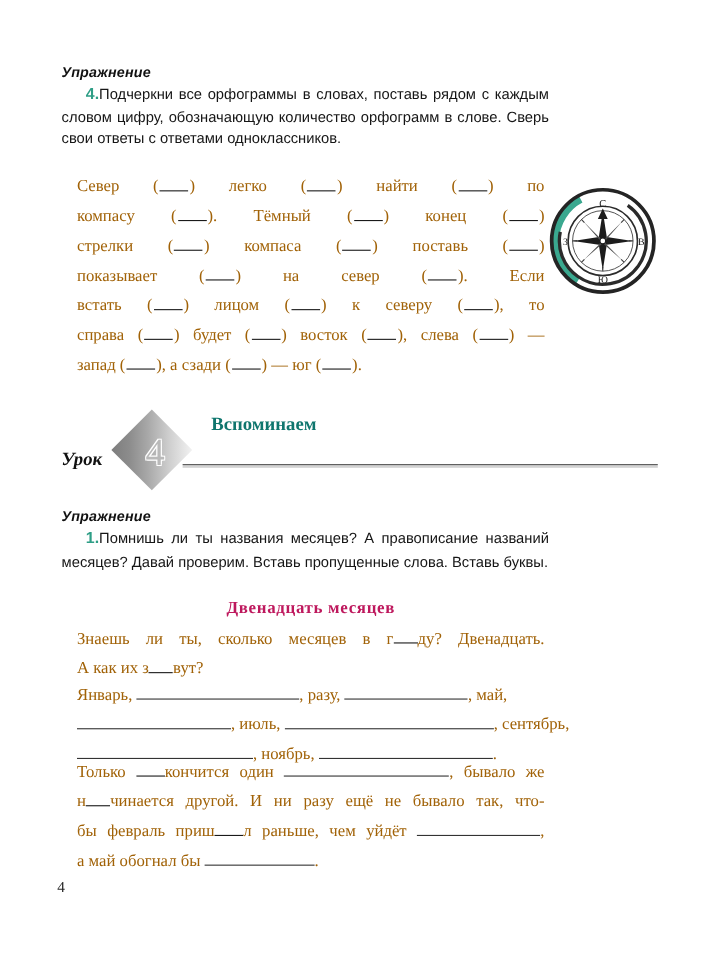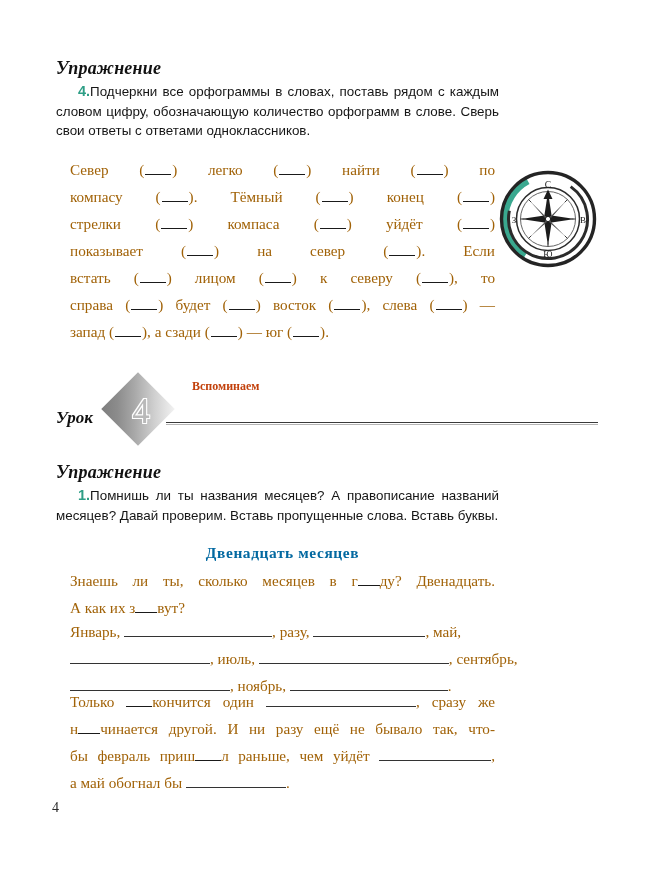--- a/index.html
+++ b/index.html
@@ -18,24 +18,24 @@
 
   .page {
     position: absolute;
     left: 0; top: 0;
     width: 650px;
     height: 869px;
   }
 
   
   .ex-label {
-    font-family: Liberation Serif, serif;
+    font-family: Liberation Sans, sans-serif;
     font-weight: bold;
     font-style: italic;
-    font-size: 18px;
+    font-size: 13px;
     color: #111;
     letter-spacing: 0.2px;
   }
 
   .ex-num {
     color: #2e9e86;
     font-family: "Liberation Sans", sans-serif;
     font-weight: bold;
     font-size: 14.5px;
   }
@@ -155,23 +155,23 @@
        1px -1px 0 #ffffff,
       -1px  1px 0 #ffffff,
        1px  1px 0 #ffffff;
   }
   .lesson-title {
     position: absolute;
     left: 136px;
     top: 0px;
     font-family: "Liberation Serif", serif;
     font-weight: bold;
-    font-size: 12px;
+    font-size: 17px;
     line-height: 20.5px;
-    color: #c2410c;
+    color: #0f766e;
   }
   .lesson-rule {
     position: absolute;
     left: 110px;
     top: 46px;
     width: 432px;
     height: 3px;
   }
   .lesson-rule .dark {
     position: absolute;
@@ -188,21 +188,21 @@
     background: #b5b5b5;
   }
 
   
   .story-title {
     font-family: "Liberation Serif", serif;
     font-weight: bold;
     font-size: 15.4px;
     text-align: center;
     letter-spacing: 0.6px;
-    color: #0369a1;
+    color: #be185d;
   }
 
   
   .page-num {
     position: absolute;
     left: 52px;
     top: 800px;
     font-family: "Liberation Serif", serif;
     font-size: 14px;
     color: #2a2a2a;
@@ -227,21 +227,21 @@
     <div class="ex-label">Упражнение</div>
 
     <div class="instr" style="margin-top:3px;">
       <span class="lead"></span><span class="ex-num">4.</span><span>Подчеркни все орфограммы в словах, поставь рядом с каждым словом цифру, обозначающую количество орфограмм в слове. Сверь свои ответы с ответами одноклассников.</span>
     </div>
   </div>
 
   <div class="body-serif j" id="ex4-text" style="position:absolute; left:70px; top:156px; width:425px;">
       <div><span>Север </span><span class="pblank"><span>(</span><i></i><span>)</span></span><span> легко </span><span class="pblank"><span>(</span><i></i><span>)</span></span><span> найти </span><span class="pblank"><span>(</span><i></i><span>)</span></span><span> по</span></div>
       <div><span>компасу </span><span class="pblank"><span>(</span><i></i><span>)</span></span><span>. Тёмный </span><span class="pblank"><span>(</span><i></i><span>)</span></span><span> конец </span><span class="pblank"><span>(</span><i></i><span>)</span></span></div>
-      <div><span>стрелки </span><span class="pblank"><span>(</span><i></i><span>)</span></span><span> компаса </span><span class="pblank"><span>(</span><i></i><span>)</span></span><span> уйдёт </span><span class="pblank"><span>(</span><i></i><span>)</span></span></div>
+      <div><span>стрелки </span><span class="pblank"><span>(</span><i></i><span>)</span></span><span> компаса </span><span class="pblank"><span>(</span><i></i><span>)</span></span><span> поставь </span><span class="pblank"><span>(</span><i></i><span>)</span></span></div>
       <div><span>показывает </span><span class="pblank"><span>(</span><i></i><span>)</span></span><span> на север </span><span class="pblank"><span>(</span><i></i><span>)</span></span><span>. Если</span></div>
       <div><span>встать </span><span class="pblank"><span>(</span><i></i><span>)</span></span><span> лицом </span><span class="pblank"><span>(</span><i></i><span>)</span></span><span> к северу </span><span class="pblank"><span>(</span><i></i><span>)</span></span><span>, то</span></div>
       <div><span>справа </span><span class="pblank"><span>(</span><i></i><span>)</span></span><span> будет </span><span class="pblank"><span>(</span><i></i><span>)</span></span><span> восток </span><span class="pblank"><span>(</span><i></i><span>)</span></span><span>, слева </span><span class="pblank"><span>(</span><i></i><span>)</span></span><span> —</span></div>
       <div class="last"><span>запад </span><span class="pblank"><span>(</span><i></i><span>)</span></span><span>, а сзади </span><span class="pblank"><span>(</span><i></i><span>)</span></span><span> — юг </span><span class="pblank"><span>(</span><i></i><span>)</span></span><span>.</span></div>
     </div>
 
   <div class="compass">
     <svg viewBox="0 0 102 102" width="102" height="102" aria-hidden="true">
 
       <circle cx="51" cy="51" r="43" fill="none" stroke="#3aa88f" stroke-width="7" stroke-dasharray="90 180" transform="rotate(122 51 51)"></circle>
@@ -315,21 +315,21 @@
       <div class="last"><span>А как их з</span><span class="lgap" style="width: 22px;"></span><span>вут?</span></div>
     </div>
 
   <div class="body-serif" id="months" style="position:absolute; left:70px; top:618px; width:425px;">
       <div style="white-space: nowrap;"><span>Январь, </span><span class="rule" style="width: 148px;"></span><span>, разу, </span><span class="rule" style="width: 112px;"></span><span>, май,</span></div>
       <div style="white-space: nowrap;"><span class="rule" style="width: 140px;"></span><span>, июль, </span><span class="rule" style="width: 190px;"></span><span>, сентябрь,</span></div>
       <div style="white-space: nowrap;"><span class="rule" style="width: 160px;"></span><span>, ноябрь, </span><span class="rule" style="width: 158px;"></span><span>.</span></div>
     </div>
 
   <div class="body-serif j" id="p2" style="position:absolute; left:70px; top:688px; width:425px;">
-      <div><span>Только </span><span class="lgap" style="width: 26px;"></span><span>кончится один </span><span class="rule" style="width: 150px;"></span><span>, сразу же</span></div>
+      <div><span>Только </span><span class="lgap" style="width: 26px;"></span><span>кончится один </span><span class="rule" style="width: 150px;"></span><span>, бывало же</span></div>
       <div><span>н</span><span class="lgap" style="width: 22px;"></span><span>чинается другой. И ни разу ещё не бывало так, что-</span></div>
       <div><span>бы февраль приш</span><span class="lgap" style="width: 26px;"></span><span>л раньше, чем уйдёт </span><span class="rule" style="width: 112px;"></span><span>,</span></div>
       <div class="last"><span>а май обогнал бы </span><span class="rule" style="width: 100px;"></span><span>.</span></div>
     </div>
 
   <div class="page-num">4</div>
 
 </div>
 
 </body></html>

